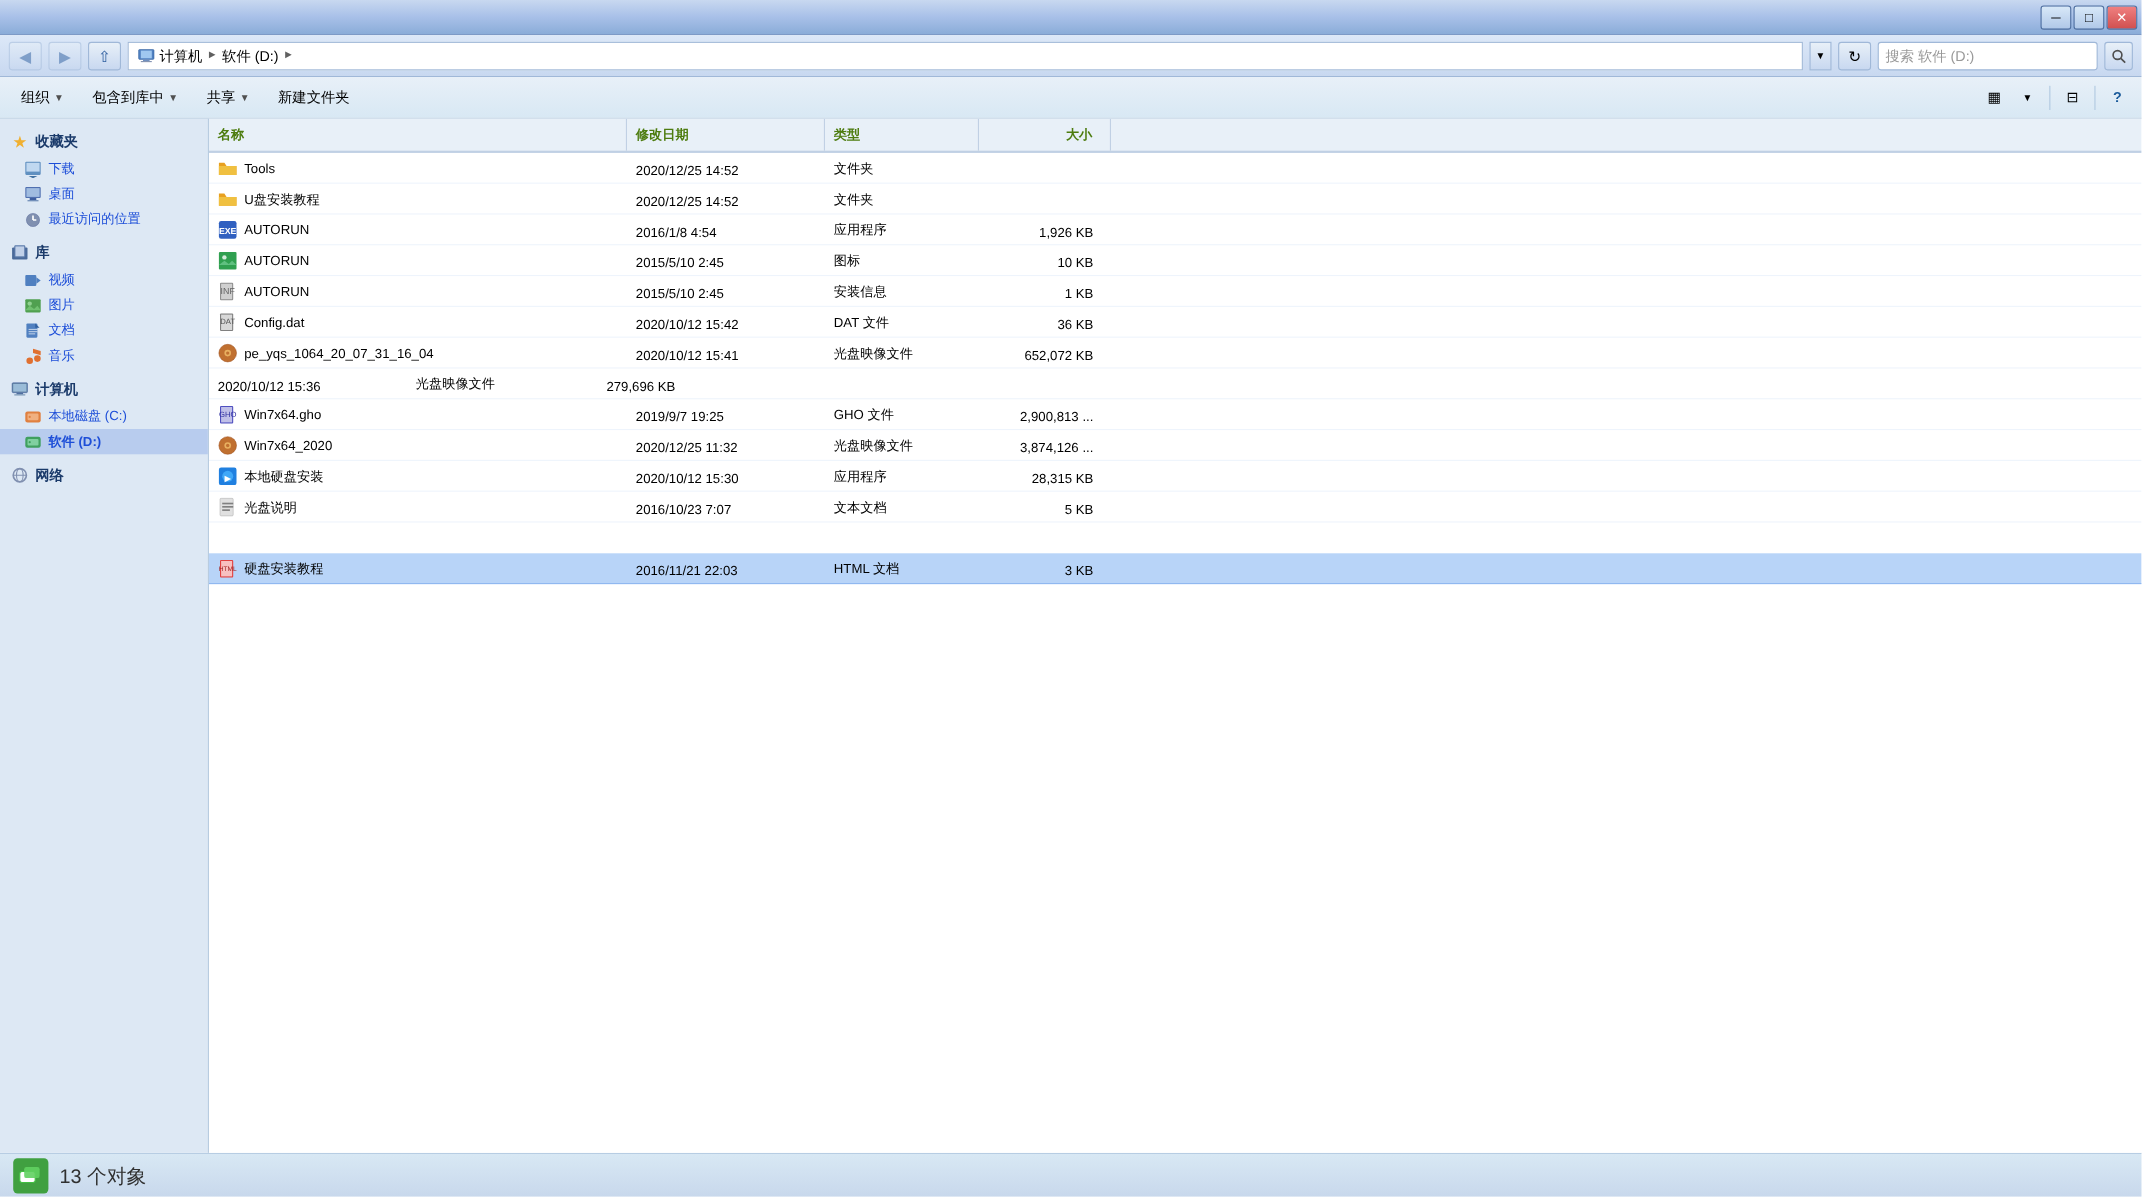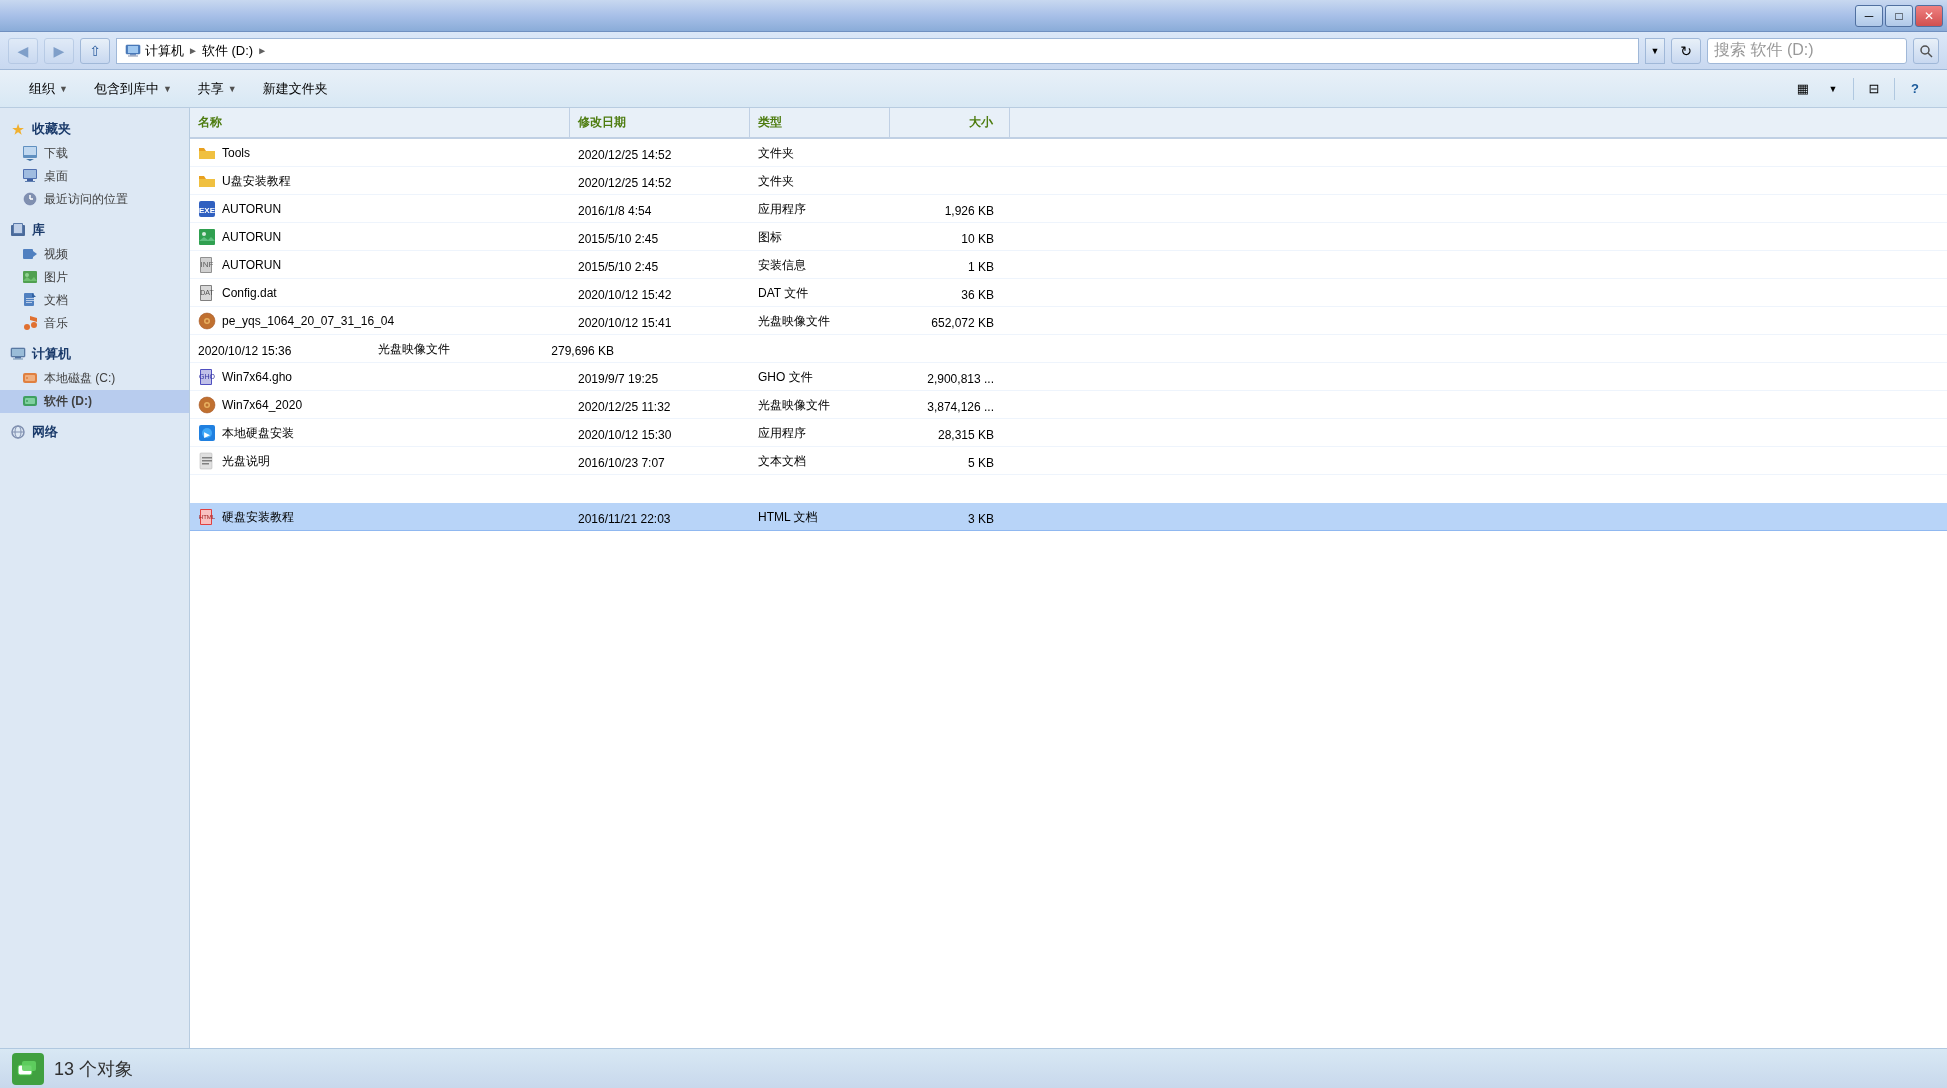--- a/index.html
+++ b/index.html
@@ -144,21 +144,21 @@
       font-size: 9px;
     }
 
     
     .toolbar {
       height: 38px;
       background: linear-gradient(to bottom, #e8f0f8 0%, #d8e8f4 100%);
       border-bottom: 1px solid #b8cce0;
       display: flex;
       align-items: center;
-      padding: 0 18px;
+      padding: 0 8px;
       gap: 4px;
     }
     .toolbar-btn {
       height: 28px;
       padding: 0 10px;
       border: 1px solid transparent;
       border-radius: 3px;
       background: transparent;
       cursor: pointer;
       display: flex;
@@ -214,26 +214,26 @@
       display: flex;
       align-items: center;
       gap: 6px;
       padding: 4px 10px;
       font-size: 13px;
       font-weight: bold;
       color: #1a3a6a;
     }
     .sidebar-item {
       display: flex;
-      align-items: flex-start;
+      align-items: flex-end;
       gap: 6px;
       padding: 3px 10px 3px 22px;
       font-size: 12px;
       cursor: pointer;
-      color: #404040;
+      color: #1d4ed8;
     }
     .sidebar-item.selected {
       background: #b8ccee;
       font-weight: bold;
     }
     .sidebar-icon {
       width: 16px;
       height: 16px;
       display: inline-flex;
       align-items: center;
@@ -373,21 +373,21 @@
     <span class="path-part">
       <span>软件 (D:)</span>
     </span>
     <span class="path-arrow">►</span>
   </div>
   <div class="dropdown-arrow-btn">▼</div>
 
   <div class="refresh-btn">↻</div>
 
   <div class="search-box">
-    <span style="color:#999; font-size:16px;">搜索 软件 (D:)</span>
+    <span style="color:#999; font-size:13px;">搜索 软件 (D:)</span>
   </div>
   <div class="search-btn">
     <svg width="14" height="14" viewBox="0 0 14 14">
       <circle cx="6" cy="6" r="4" fill="none" stroke="#505050" stroke-width="1.5"></circle>
       <line x1="9" y1="9" x2="13" y2="13" stroke="#505050" stroke-width="1.5"></line>
     </svg>
   </div>
 </div>
 
 <div class="toolbar">

